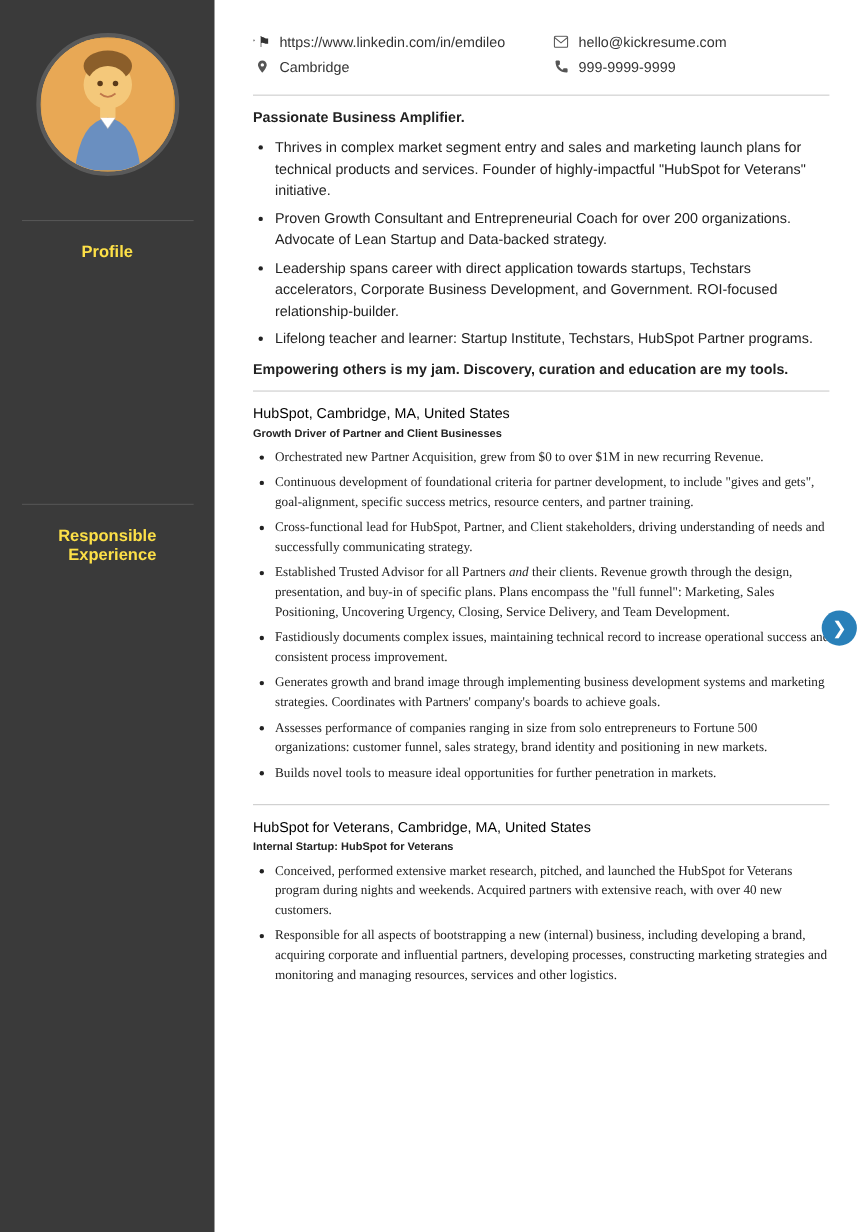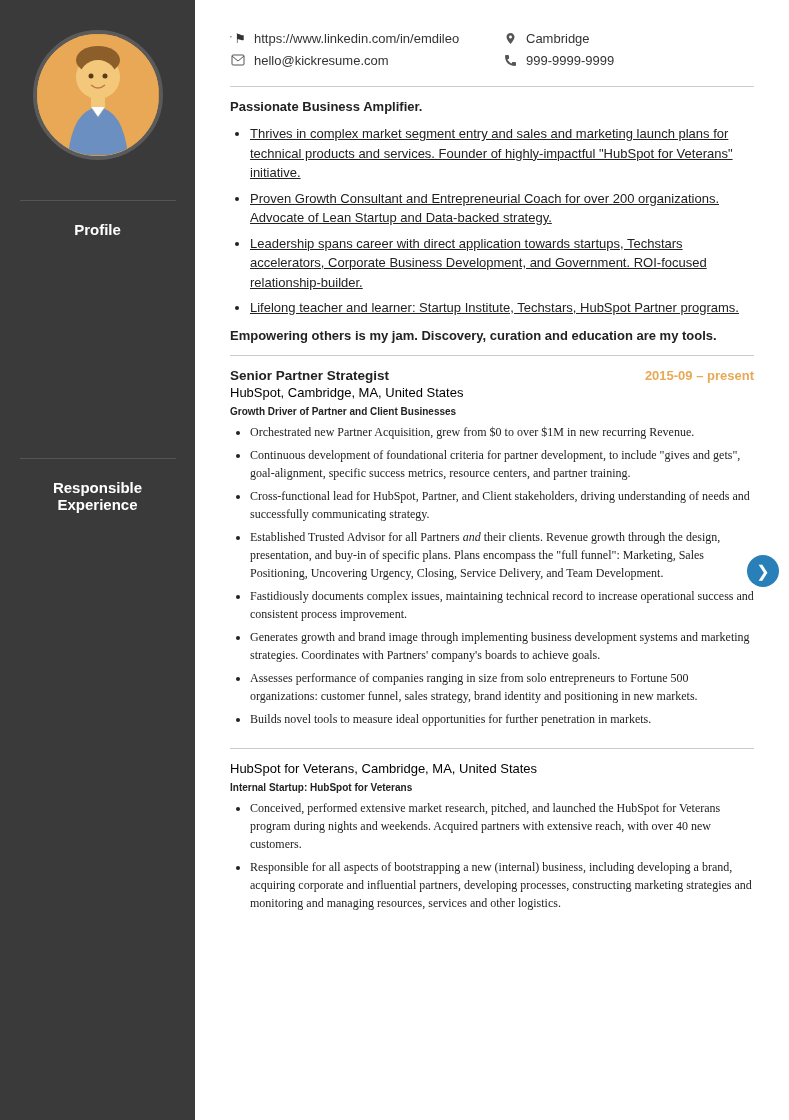--- a/index.html
+++ b/index.html
@@ -56,24 +56,24 @@
     }
 
     .sidebar-divider {
       width: 80%;
       height: 1px;
       background: #555;
       margin: 10px 0 20px 0;
     }
 
     .sidebar-section-title {
-      color: #ffffff;
+      color: #fde047;
       font-size: 15px;
       font-weight: bold;
-      text-align: center;
+      text-align: right;
       padding: 0 10px;
       margin-bottom: 10px;
     }
 
     
     .main-content {
       flex: 1;
       padding: 30px 35px 30px 35px;
       min-height: 1120px;
     }
@@ -126,21 +126,20 @@
 
     .profile-bullets {
       padding-left: 20px;
       margin-bottom: 10px;
     }
 
     .profile-bullets li {
       margin-bottom: 6px;
       line-height: 1.5;
       font-size: 13px;
-      text-decoration: underline;
     }
 
     .profile-closing {
       font-weight: bold;
       font-size: 13px;
       margin-top: 8px;
     }
 
     .exp-entry {
       margin-bottom: 20px;
@@ -272,34 +271,34 @@
           <svg width="14" height="14" viewBox="0 0 14 14" fill="#555">
             <rect x="1" y="1" width="4" height="2" rx="0.5"></rect>
             <polygon points="2,0 5,3.5 2,7" fill="#555"></polygon>
           </svg>
           ⚑
         </span>
         <span>https://www.linkedin.com/in/emdileo</span>
       </div>
       <div class="contact-item">
         <span class="contact-icon">
-          <svg width="13" height="13" viewBox="0 0 13 13" fill="#555">
-            <path d="M6.5 1 C4.3 1 2.5 2.8 2.5 5 C2.5 7.5 6.5 12 6.5 12 C6.5 12 10.5 7.5 10.5 5 C10.5 2.8 8.7 1 6.5 1 Z M6.5 6.5 C5.7 6.5 5 5.8 5 5 C5 4.2 5.7 3.5 6.5 3.5 C7.3 3.5 8 4.2 8 5 C8 5.8 7.3 6.5 6.5 6.5 Z"></path>
-          </svg>
-        </span>
-        <span>Cambridge</span>
-      </div>
-      <div class="contact-item">
-        <span class="contact-icon">
           <svg width="14" height="12" viewBox="0 0 14 12" fill="#555">
             <rect x="1" y="1" width="12" height="10" rx="1" fill="none" stroke="#555" stroke-width="1"></rect>
             <polyline points="1,2 7,7 13,2" fill="none" stroke="#555" stroke-width="1"></polyline>
           </svg>
         </span>
         <span>hello@kickresume.com</span>
+      </div>
+      <div class="contact-item">
+        <span class="contact-icon">
+          <svg width="13" height="13" viewBox="0 0 13 13" fill="#555">
+            <path d="M6.5 1 C4.3 1 2.5 2.8 2.5 5 C2.5 7.5 6.5 12 6.5 12 C6.5 12 10.5 7.5 10.5 5 C10.5 2.8 8.7 1 6.5 1 Z M6.5 6.5 C5.7 6.5 5 5.8 5 5 C5 4.2 5.7 3.5 6.5 3.5 C7.3 3.5 8 4.2 8 5 C8 5.8 7.3 6.5 6.5 6.5 Z"></path>
+          </svg>
+        </span>
+        <span>Cambridge</span>
       </div>
       <div class="contact-item">
         <span class="contact-icon">
           <svg width="13" height="13" viewBox="0 0 13 13" fill="#555">
             <path d="M2 1 C2 1 1 1 1 2 C1 8 5 12 11 12 C12 12 12 11 12 11 L12 9 C12 9 12 8 11 8 L9 8 C8 8 8 8 8 9 C7.5 9.5 7 9.5 6.5 9 L4 6.5 C3.5 6 3.5 5.5 4 5 C5 5 5 5 5 4 L5 2 C5 1 4 1 4 1 Z"></path>
           </svg>
         </span>
         <span>999-9999-9999</span>
       </div>
     </div>
@@ -313,24 +312,20 @@
         <li>Proven Growth Consultant and Entrepreneurial Coach for over 200 organizations. Advocate of Lean Startup and Data-backed strategy.</li>
         <li>Leadership spans career with direct application towards startups, Techstars accelerators, Corporate Business Development, and Government. ROI-focused relationship-builder.</li>
         <li>Lifelong teacher and learner:  Startup Institute, Techstars, HubSpot Partner programs.</li>
       </ul>
       <p class="profile-closing">Empowering others is my jam.  Discovery, curation and education are my tools.</p>
     </div>
 
     <div class="section-divider"></div>
 
     <div class="exp-entry">
-      <div class="exp-header">
-        <span class="exp-title">Senior Partner Strategist</span>
-        <span class="exp-dates">2015-09 – present</span>
-      </div>
       <div class="exp-company">HubSpot, Cambridge, MA, United States</div>
       <div class="exp-subtitle">Growth Driver of Partner and Client Businesses</div>
       <ul class="exp-bullets">
         <li>Orchestrated new Partner Acquisition, grew from $0 to over $1M in new recurring Revenue.</li>
         <li>Continuous development of foundational criteria for partner development, to include "gives and gets", goal-alignment, specific success metrics, resource centers, and partner training.</li>
         <li>Cross-functional lead for HubSpot, Partner, and Client stakeholders, driving understanding of needs and successfully communicating strategy.</li>
         <li>Established Trusted Advisor for all Partners <em>and</em> their clients. Revenue growth through the design, presentation, and buy-in of specific plans.  Plans encompass the "full funnel": Marketing, Sales Positioning, Uncovering Urgency, Closing, Service Delivery, and Team Development.</li>
         <li>Fastidiously documents complex issues, maintaining technical record to increase operational success and consistent process improvement.</li>
         <li>Generates growth and brand image through implementing business development systems and marketing strategies.  Coordinates with Partners' company's boards to achieve goals.</li>
         <li>Assesses performance of companies ranging in size from solo entrepreneurs to Fortune 500 organizations: customer funnel, sales strategy, brand identity and positioning in new markets.</li>

